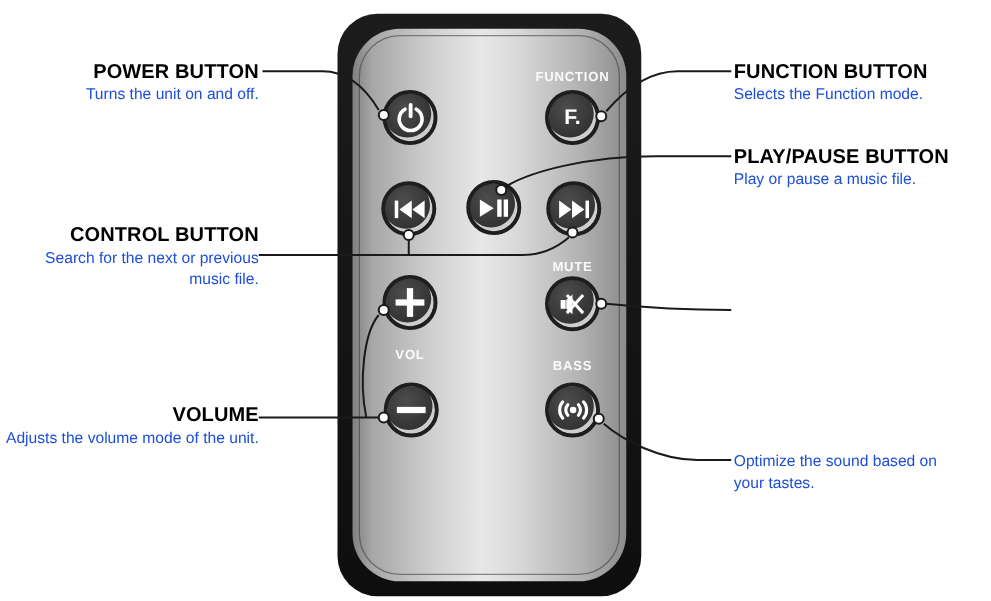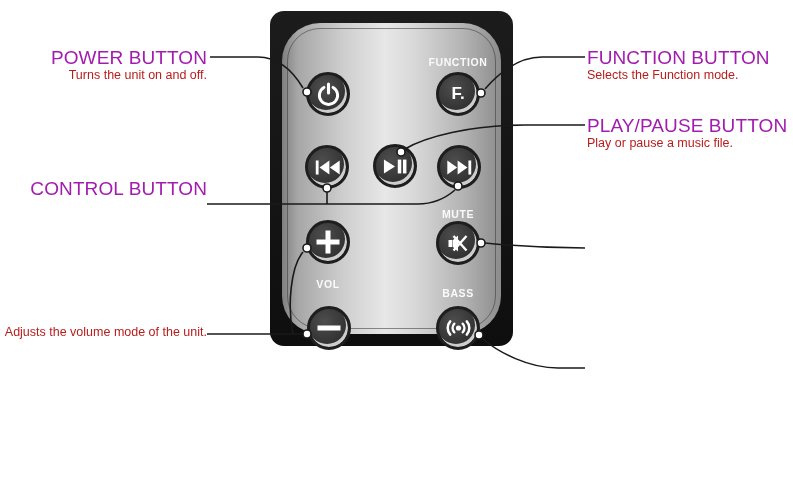--- a/index.html
+++ b/index.html
@@ -4,31 +4,31 @@
 <style>
   html,body{margin:0;padding:0;background:#ffffff;}
   .stage{
     position:relative;width:793px;height:481px;background:#ffffff;overflow:hidden;
     font-family:"Liberation Sans","DejaVu Sans",sans-serif;
   }
   
   .callout{position:absolute;}
   .callout.left{left:0;width:207px;text-align:right;}
   .callout.right{left:587px;width:202px;text-align:left;}
-  .c-title{font-size:19px;font-weight:normal;color:#a21caf;line-height:18px;letter-spacing:.1px;}
-  .c-desc{font-size:12.5px;color:#b91c1c;line-height:17px;white-space:pre-line;}
+  .c-title{font-size:16px;font-weight:bold;color:#000000;line-height:18px;letter-spacing:.1px;}
+  .c-desc{font-size:12.5px;color:#1d4ed8;line-height:17px;white-space:pre-line;}
   
   .leads{position:absolute;left:0;top:0;pointer-events:none;}
   .leads path{fill:none;stroke:#1a1a1a;stroke-width:1.6;}
   .leads circle{fill:#ffffff;stroke:#1a1a1a;stroke-width:1.6;}
   
   .remote{
-    position:absolute;left:270px;top:11px;width:243px;height:335px;
+    position:absolute;left:270px;top:11px;width:243px;height:466px;
     background:linear-gradient(180deg,#1c1c1c,#0e0e0e);
-    border-radius:14px;
+    border-radius:32px;
   }
   .panel{
     position:absolute;inset:12px;border-radius:38px;
     background:linear-gradient(90deg,#7f7f7f 0%,#a6a6a6 7%,#cecece 28%,#e7e7e7 47%,#d9d9d9 60%,#b3b3b3 83%,#8c8c8c 100%);
   }
   .panel::after{
     content:'';position:absolute;inset:5px;border-radius:33px;
     border:1.5px solid rgba(55,55,55,.55);
   }
   .key{
@@ -49,34 +49,39 @@
 <body>
 
 <div class="stage">
 
   <div class="callout left" style="top:49px">
     <div class="c-title">POWER BUTTON</div>
     <div class="c-desc">Turns the unit on and off.</div>
   </div>
   <div class="callout left" style="top:180px">
     <div class="c-title">CONTROL BUTTON</div>
+    <div class="c-desc">Search for the next or previous
+music file.</div>
   </div>
   <div class="callout left" style="top:324px">
+    <div class="c-title">VOLUME</div>
     <div class="c-desc">Adjusts the volume mode of the unit.</div>
   </div>
 
   <div class="callout right" style="top:117px">
     <div class="c-title">PLAY/PAUSE BUTTON</div>
     <div class="c-desc">Play or pause a music file.</div>
   </div>
   <div class="callout right" style="top:49px">
     <div class="c-title">FUNCTION BUTTON</div>
     <div class="c-desc">Selects the Function mode.</div>
   </div>
   <div class="callout right" style="top:361px">
+    <div class="c-desc">Optimize the sound based on
+your tastes.</div>
   </div>
 
   <div class="remote">
     <div class="panel"></div>
 
     <div class="klabel" style="left:148px;top:45px">FUNCTION</div>
     <div class="klabel" style="left:148px;top:197px">MUTE</div>
     <div class="klabel" style="left:18px;top:267px">VOL</div>
     <div class="klabel" style="left:148px;top:276px">BASS</div>
 

